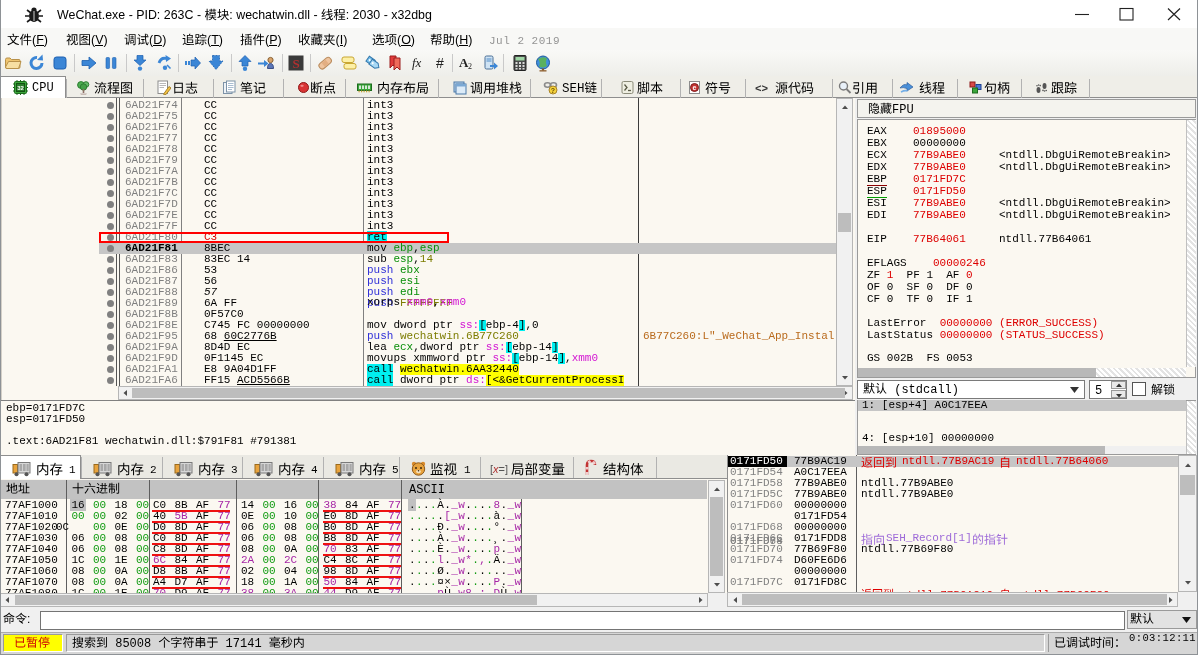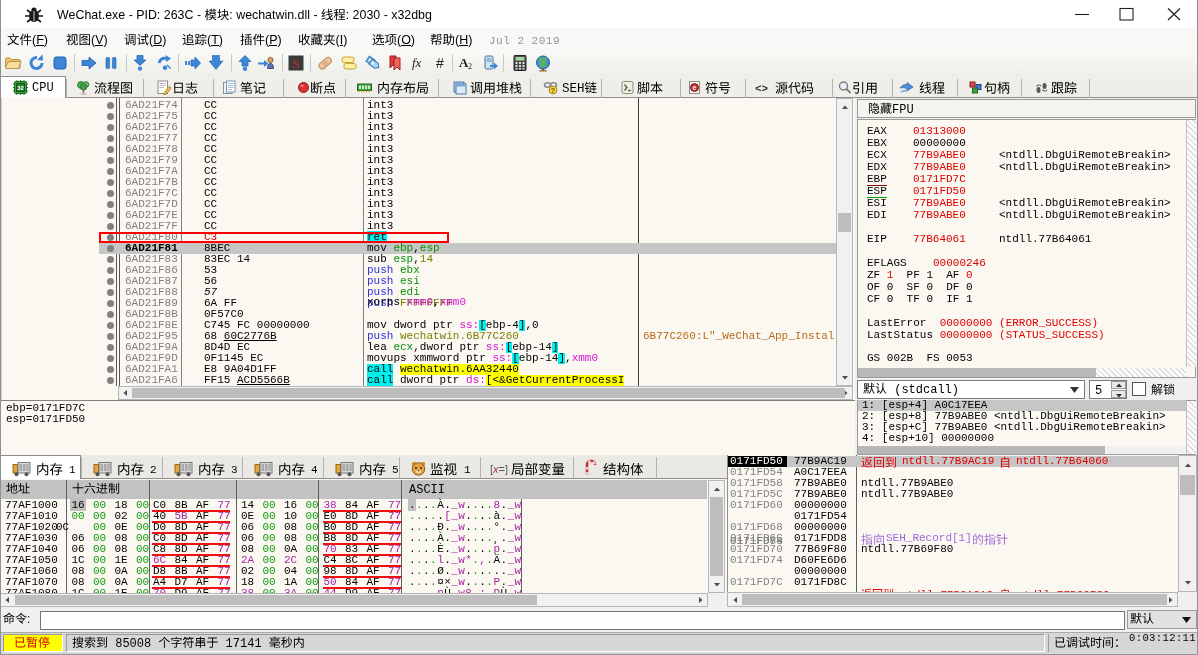--- a/index.html
+++ b/index.html
@@ -611,30 +611,31 @@
     </div>
 <div class="a" style="left:839px;top:386px;width:12px;height:14px;display:flex;align-items:center">
       <svg width="8" height="8" style="display:block;margin:auto">
         <polygon points="3,1 6.5,4 3,7" fill="#4d4d4d"></polygon>
       </svg>
     </div>
 <div class="a" style="left:132px;top:388px;width:713px;height:10px;background:#bdbdbd"></div>
 <div class="a" style="left:0px;top:400px;width:855px;height:55px;background:#fbf8f1;border-top:1px solid #808080;box-sizing:border-box"></div>
 <div class="a m" style="left:6px;top:403px;">ebp=0171FD7C</div>
 <div class="a m" style="left:6px;top:414px;">esp=0171FD50</div>
+<div class="a m" style="left:6px;top:436px;">.text:6AD21F81 wechatwin.dll:$791F81 #791381</div>
 <div class="a" style="left:855px;top:98px;width:343px;height:357px;background:#f0f0f0"></div>
 <div class="a" style="left:857px;top:99px;width:339px;height:19px;background:#f4f3ee;border:1px solid #9a9a9a;box-sizing:border-box"></div>
 <svg class="ar " style="left:868px;top:102px" width="47" height="15">
       <use href="#g9690" transform="translate(0.0,10.8) scale(0.01200,-0.01200)" fill="#000"></use>
       <use href="#g85CF" transform="translate(12.0,10.8) scale(0.01200,-0.01200)" fill="#000"></use>
       <text x="24.0" y="10.8" font-family="Liberation Mono" font-size="12px" font-weight="400" fill="#000" textLength="21.6">FPU</text>
     </svg>
 <div class="a" style="left:857px;top:119px;width:339px;height:259px;background:#fbf8f1;border:1px solid #9a9a9a;box-sizing:border-box"></div>
 <div class="a m" style="left:867px;top:125.5px;color:#000">EAX</div>
-<div class="a m" style="left:913px;top:125.5px;color:#dd0000">01313000</div>
+<div class="a m" style="left:913px;top:125.5px;color:#dd0000">01895000</div>
 <div class="a m" style="left:867px;top:137.5px;color:#000">EBX</div>
 <div class="a m" style="left:913px;top:137.5px;color:#000">00000000</div>
 <div class="a m" style="left:867px;top:149.5px;color:#000">ECX</div>
 <div class="a m" style="left:913px;top:149.5px;color:#dd0000">77B9ABE0</div>
 <div class="a m" style="left:999px;top:149.5px;color:#000">&lt;ntdll.DbgUiRemoteBreakin&gt;</div>
 <div class="a m" style="left:867px;top:161.5px;color:#000">EDX</div>
 <div class="a m" style="left:913px;top:161.5px;color:#dd0000">77B9ABE0</div>
 <div class="a m" style="left:999px;top:161.5px;color:#000">&lt;ntdll.DbgUiRemoteBreakin&gt;</div>
 <div class="a m" style="left:867px;top:174.0px;color:#000">EBP</div>
 <div class="a" style="left:867px;top:184.5px;width:19.8px;height:1px;background:#8b0000"></div>
@@ -684,22 +685,20 @@
       </svg>
     </div>
 <div class="a" style="left:1132px;top:382px;width:14px;height:14px;background:#fff;border:1px solid #555;box-sizing:border-box"></div>
 <svg class="ar " style="left:1151px;top:383px" width="25" height="15">
       <use href="#g89E3" transform="translate(0.0,10.8) scale(0.01200,-0.01200)" fill="#000"></use>
       <use href="#g9501" transform="translate(12.0,10.8) scale(0.01200,-0.01200)" fill="#000"></use>
     </svg>
 <div class="a" style="left:857px;top:400px;width:339px;height:55px;background:#fbf8f1;border:1px solid #9a9a9a;box-sizing:border-box"></div>
 <div class="a" style="left:858px;top:400px;width:328px;height:11px;background:#c6c6c6"></div>
 <div class="a m" style="left:862px;top:400px;white-space:pre">1: [esp+4] A0C17EEA</div>
-<div class="a m" style="left:862px;top:411px;white-space:pre;max-width:323px;overflow:hidden;height:11px">2: [esp+8] 77B9ABE0 &lt;ntdll.DbgUiRemoteBreakin&gt;</div>
-<div class="a m" style="left:862px;top:422px;white-space:pre;max-width:323px;overflow:hidden;height:11px">3: [esp+C] 77B9ABE0 &lt;ntdll.DbgUiRemoteBreakin&gt;</div>
 <div class="a m" style="left:862px;top:433px;white-space:pre">4: [esp+10] 00000000</div>
 <div class="a" style="left:1186px;top:401px;width:9px;height:53px;background:repeating-linear-gradient(45deg,#fff,#fff 2px,#e3e3e3 2px,#e3e3e3 4px);border-left:1px solid #c0c0c0"></div>
 <div class="a" style="left:858px;top:446px;width:328px;height:8px;background:#f0f0f0"></div>
 <div class="a" style="left:858px;top:446px;width:247px;height:8px;background:#b8b8b8"></div>
 <div class="a" style="left:0px;top:455px;width:727px;height:24px;background:#eae9e3;border-bottom:1px solid #8e8e8e;box-sizing:border-box"></div>
 <div class="a" style="left:81px;top:457px;width:1px;height:21px;background:#b2b2b2"></div>
 <div class="a" style="left:162px;top:457px;width:1px;height:21px;background:#b2b2b2"></div>
 <div class="a" style="left:242px;top:457px;width:1px;height:21px;background:#b2b2b2"></div>
 <div class="a" style="left:323px;top:457px;width:1px;height:21px;background:#b2b2b2"></div>
 <div class="a" style="left:399px;top:457px;width:1px;height:21px;background:#b2b2b2"></div>

